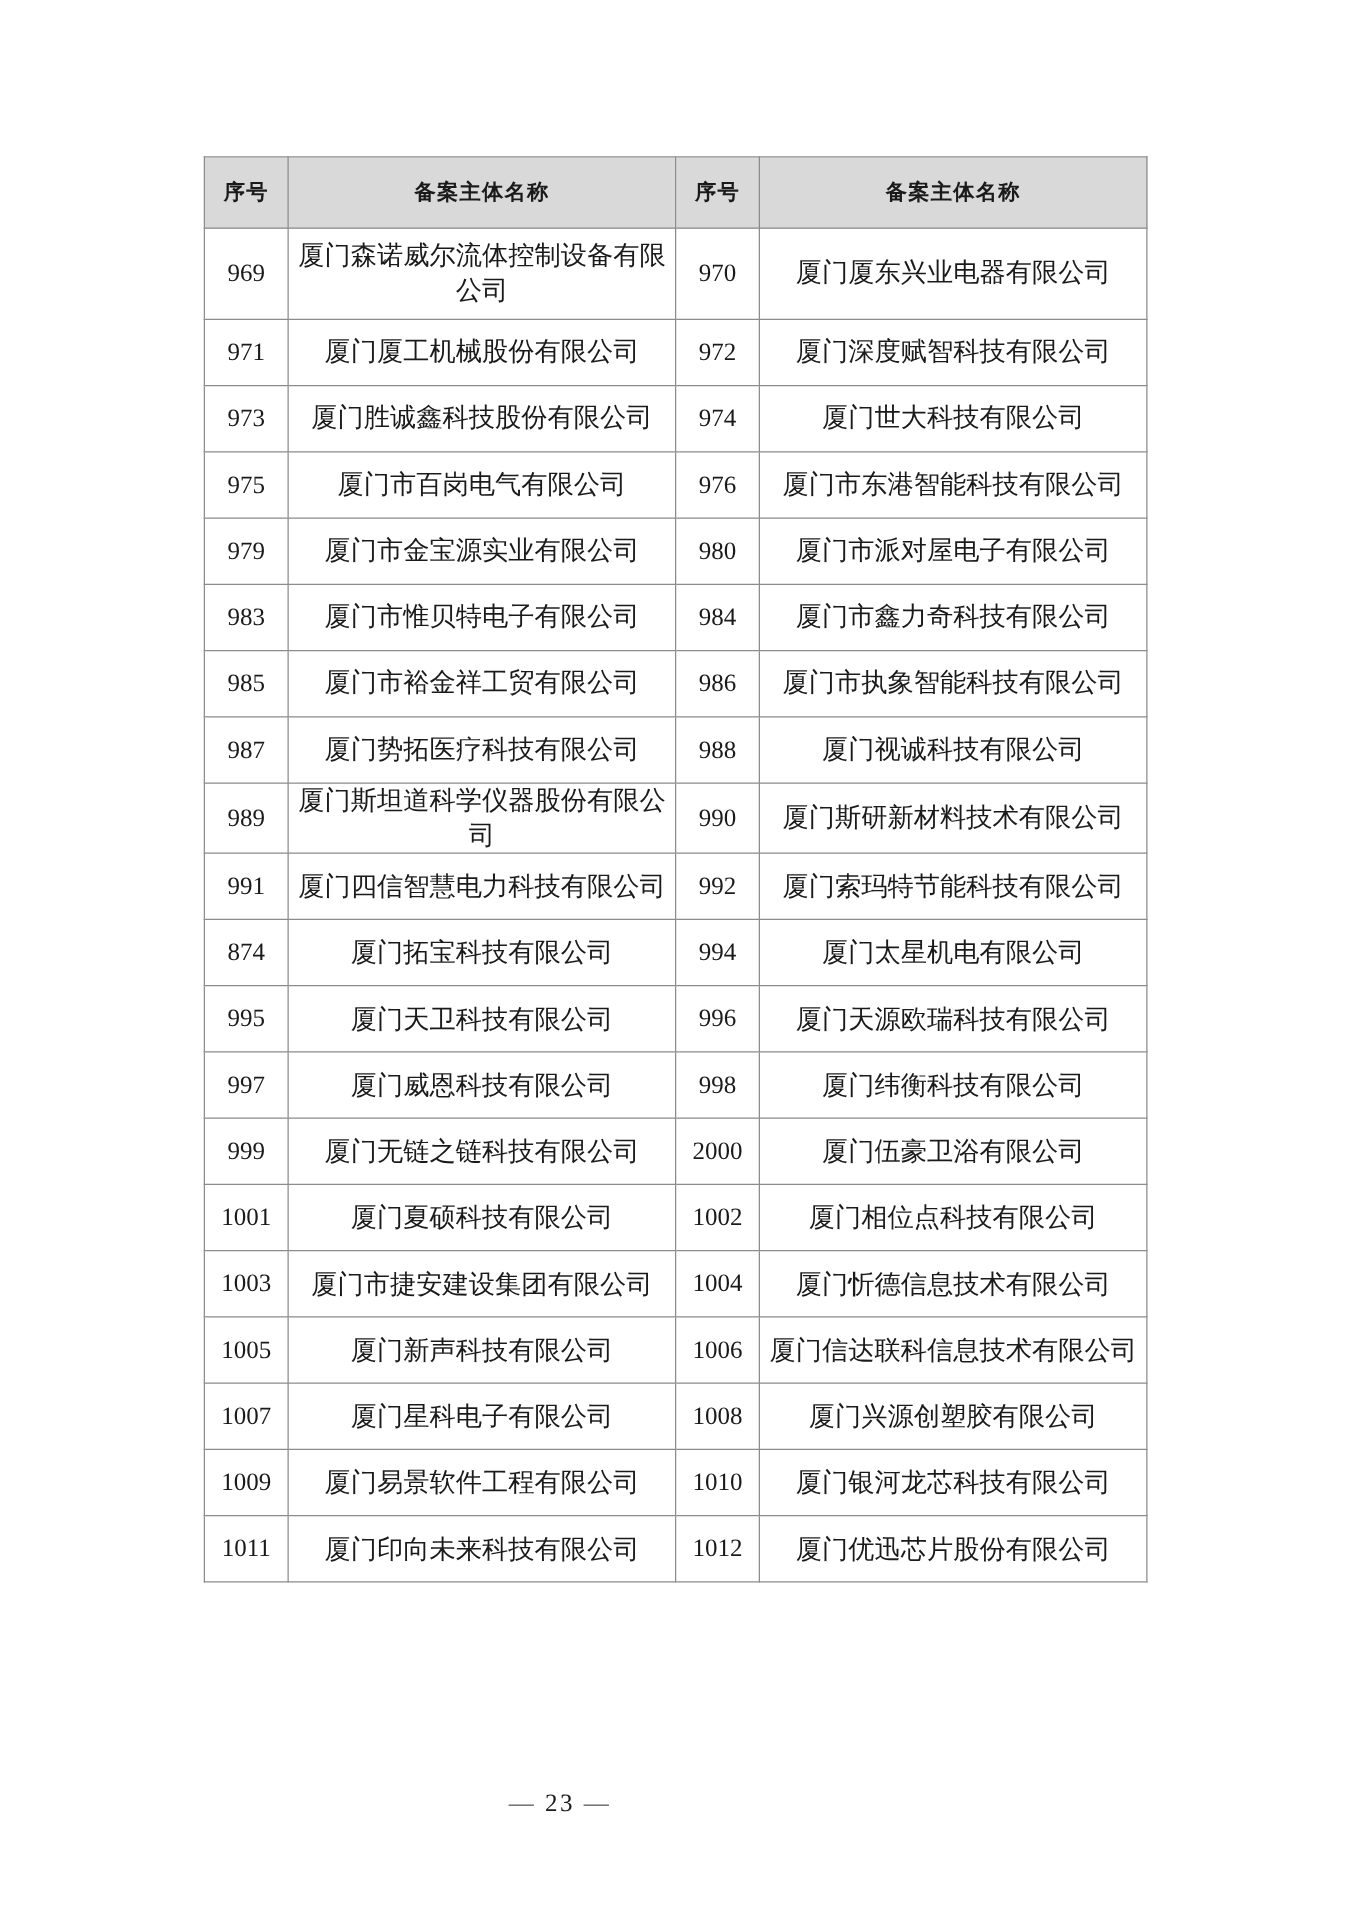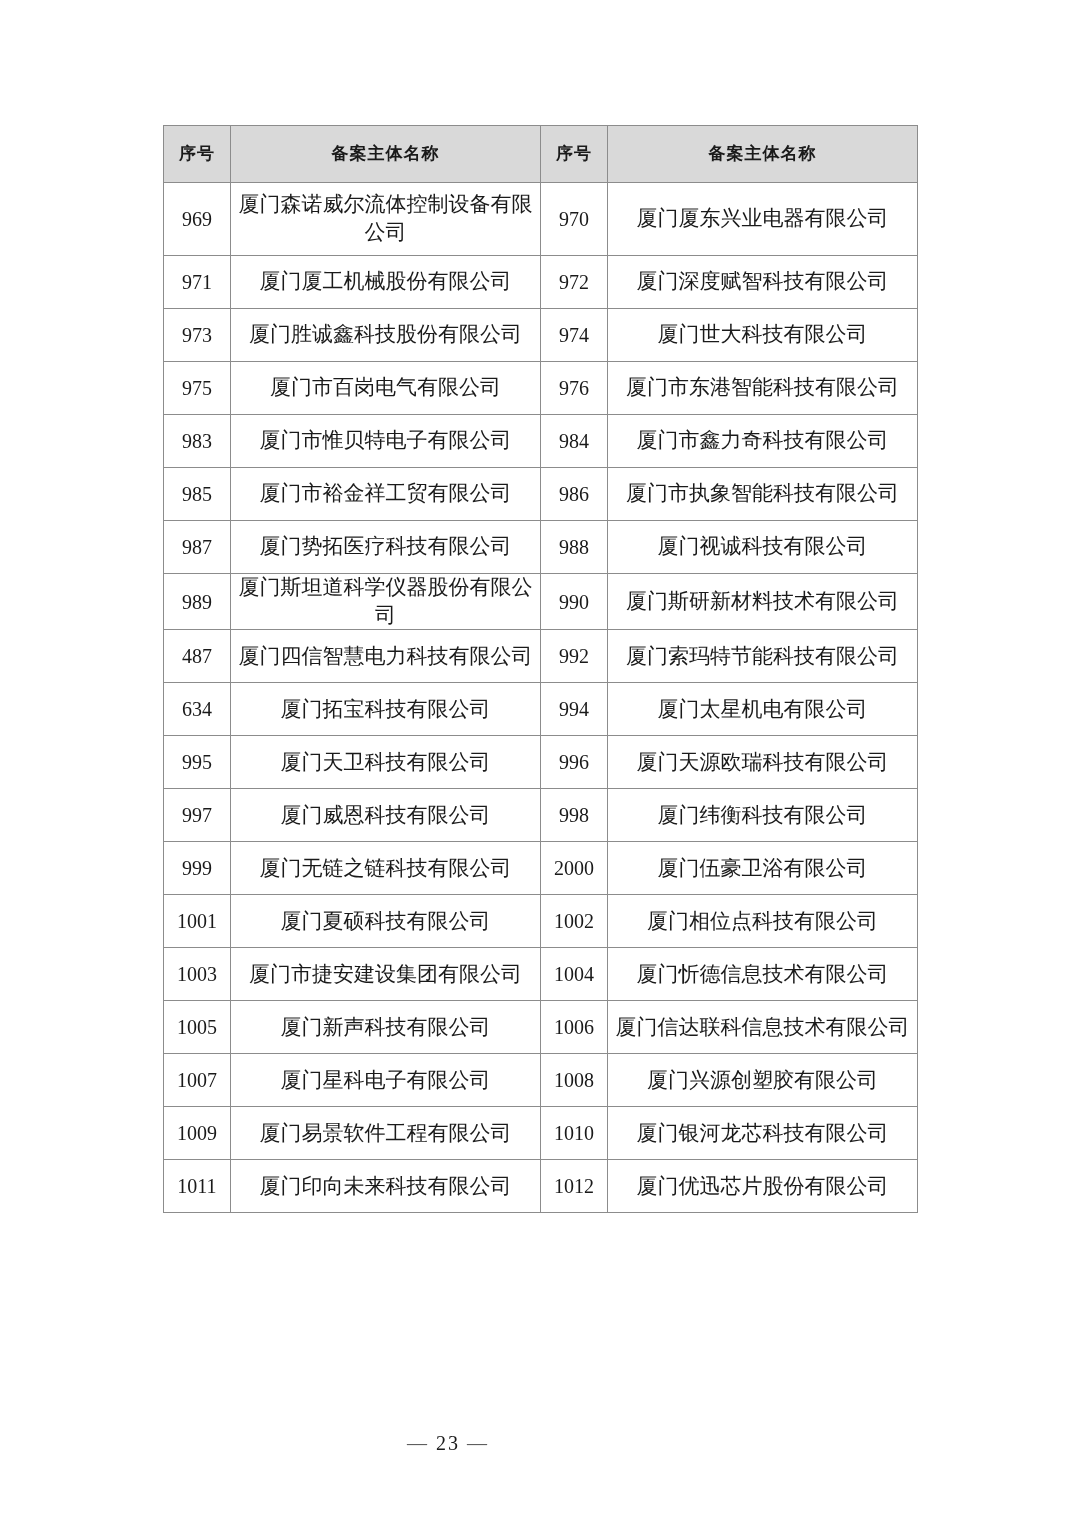--- a/index.html
+++ b/index.html
@@ -135,20 +135,26 @@
             <td class="num">974</td>
             <td class="name">厦门世大科技有限公司</td>
           </tr>
           <tr>
             <td class="num">975</td>
             <td class="name">厦门市百岗电气有限公司</td>
             <td class="num">976</td>
             <td class="name">厦门市东港智能科技有限公司</td>
           </tr>
           <tr>
+            <td class="num">979</td>
+            <td class="name">厦门市金宝源实业有限公司</td>
+            <td class="num">980</td>
+            <td class="name">厦门市派对屋电子有限公司</td>
+          </tr>
+          <tr>
             <td class="num">983</td>
             <td class="name">厦门市惟贝特电子有限公司</td>
             <td class="num">984</td>
             <td class="name">厦门市鑫力奇科技有限公司</td>
           </tr>
           <tr>
             <td class="num">985</td>
             <td class="name">厦门市裕金祥工贸有限公司</td>
             <td class="num">986</td>
             <td class="name">厦门市执象智能科技有限公司</td>
@@ -159,27 +165,27 @@
             <td class="num">988</td>
             <td class="name">厦门视诚科技有限公司</td>
           </tr>
           <tr>
             <td class="num">989</td>
             <td class="name">厦门斯坦道科学仪器股份有限公司</td>
             <td class="num">990</td>
             <td class="name">厦门斯研新材料技术有限公司</td>
           </tr>
           <tr>
-            <td class="num">487</td>
+            <td class="num">991</td>
             <td class="name">厦门四信智慧电力科技有限公司</td>
             <td class="num">992</td>
             <td class="name">厦门索玛特节能科技有限公司</td>
           </tr>
           <tr>
-            <td class="num">634</td>
+            <td class="num">874</td>
             <td class="name">厦门拓宝科技有限公司</td>
             <td class="num">994</td>
             <td class="name">厦门太星机电有限公司</td>
           </tr>
           <tr>
             <td class="num">995</td>
             <td class="name">厦门天卫科技有限公司</td>
             <td class="num">996</td>
             <td class="name">厦门天源欧瑞科技有限公司</td>
           </tr>

